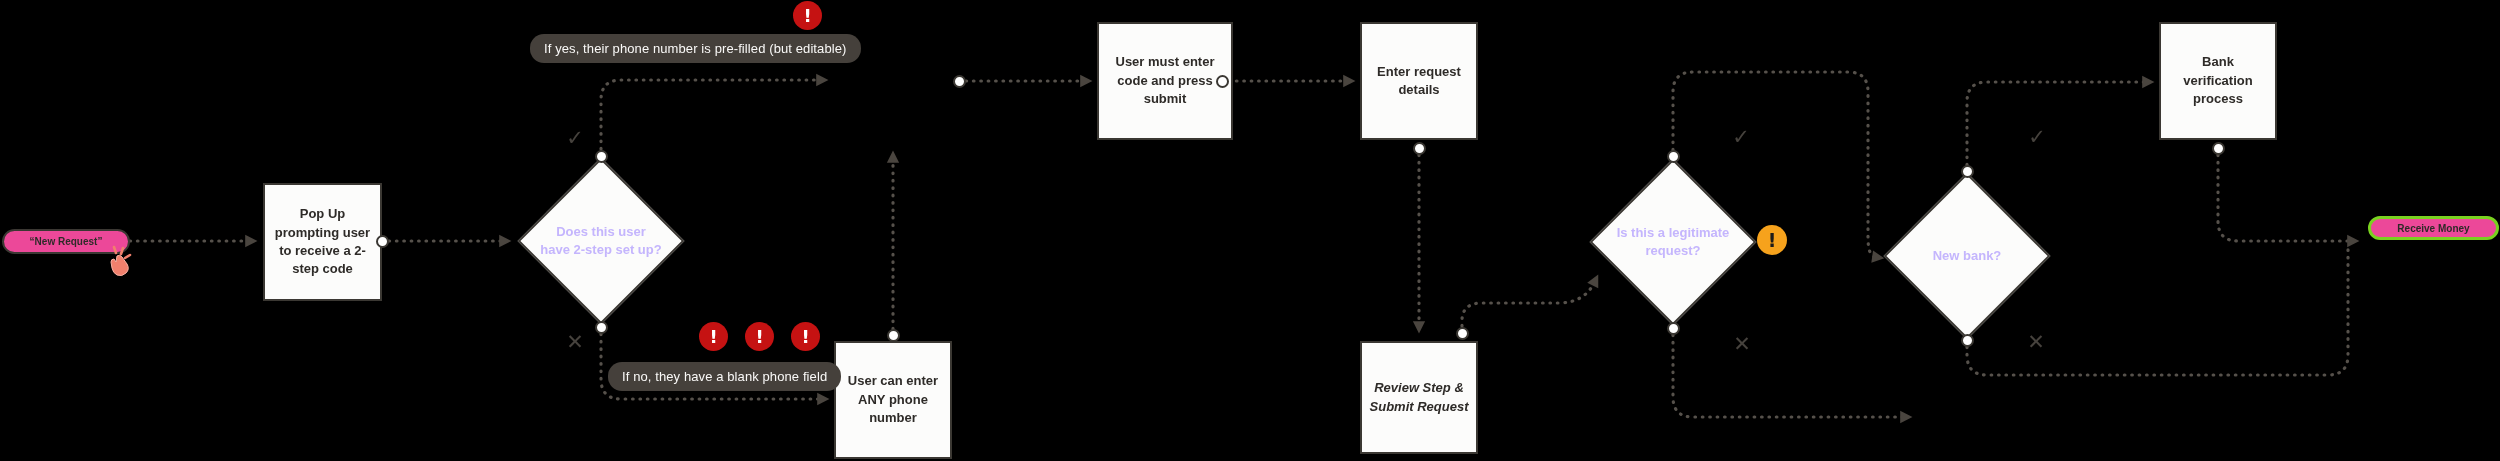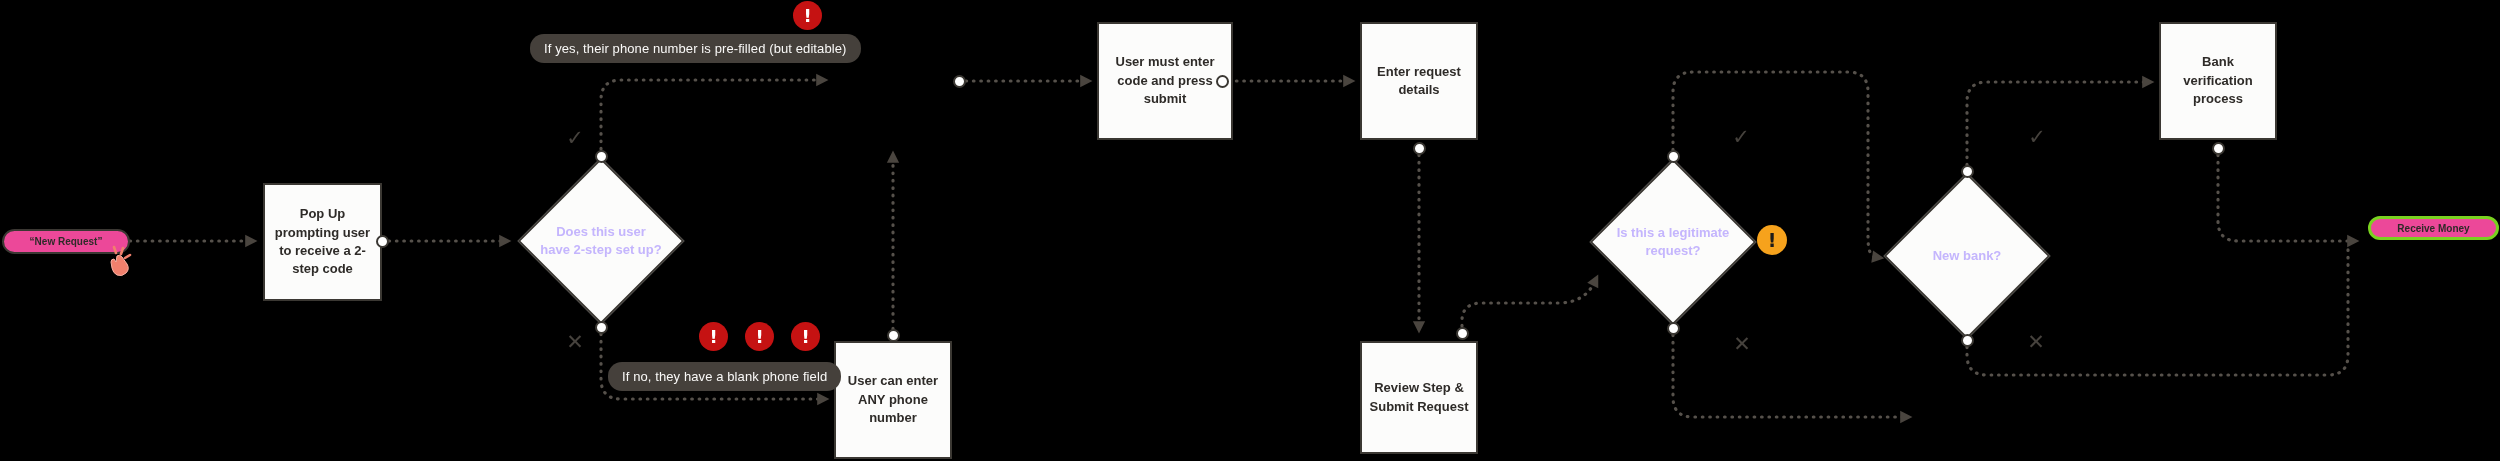--- a/index.html
+++ b/index.html
@@ -84,21 +84,21 @@
   </div>
   <div class="pbox" style="left:1097px;top:22px;width:136px;height:118px;">
     <span class="lbl">User must enter
 code and press
 submit</span>
   </div>
   <div class="pbox" style="left:1360px;top:22px;width:118px;height:118px;">
     <span class="lbl">Enter request
 details</span>
   </div>
-  <div class="pbox" style="left:1360px;top:341px;width:118px;height:113px;">
+  <div class="pbox" style="left:1360px;top:341px;width:118px;height:113px;font-style:italic;">
     <span class="lbl">Review Step &amp;
 Submit Request</span>
   </div>
   <div class="pbox" style="left:2159px;top:22px;width:118px;height:118px;">
     <span class="lbl">Bank
 verification
 process</span>
   </div>
 
   <div class="diamond" style="left:0;top:0;">

